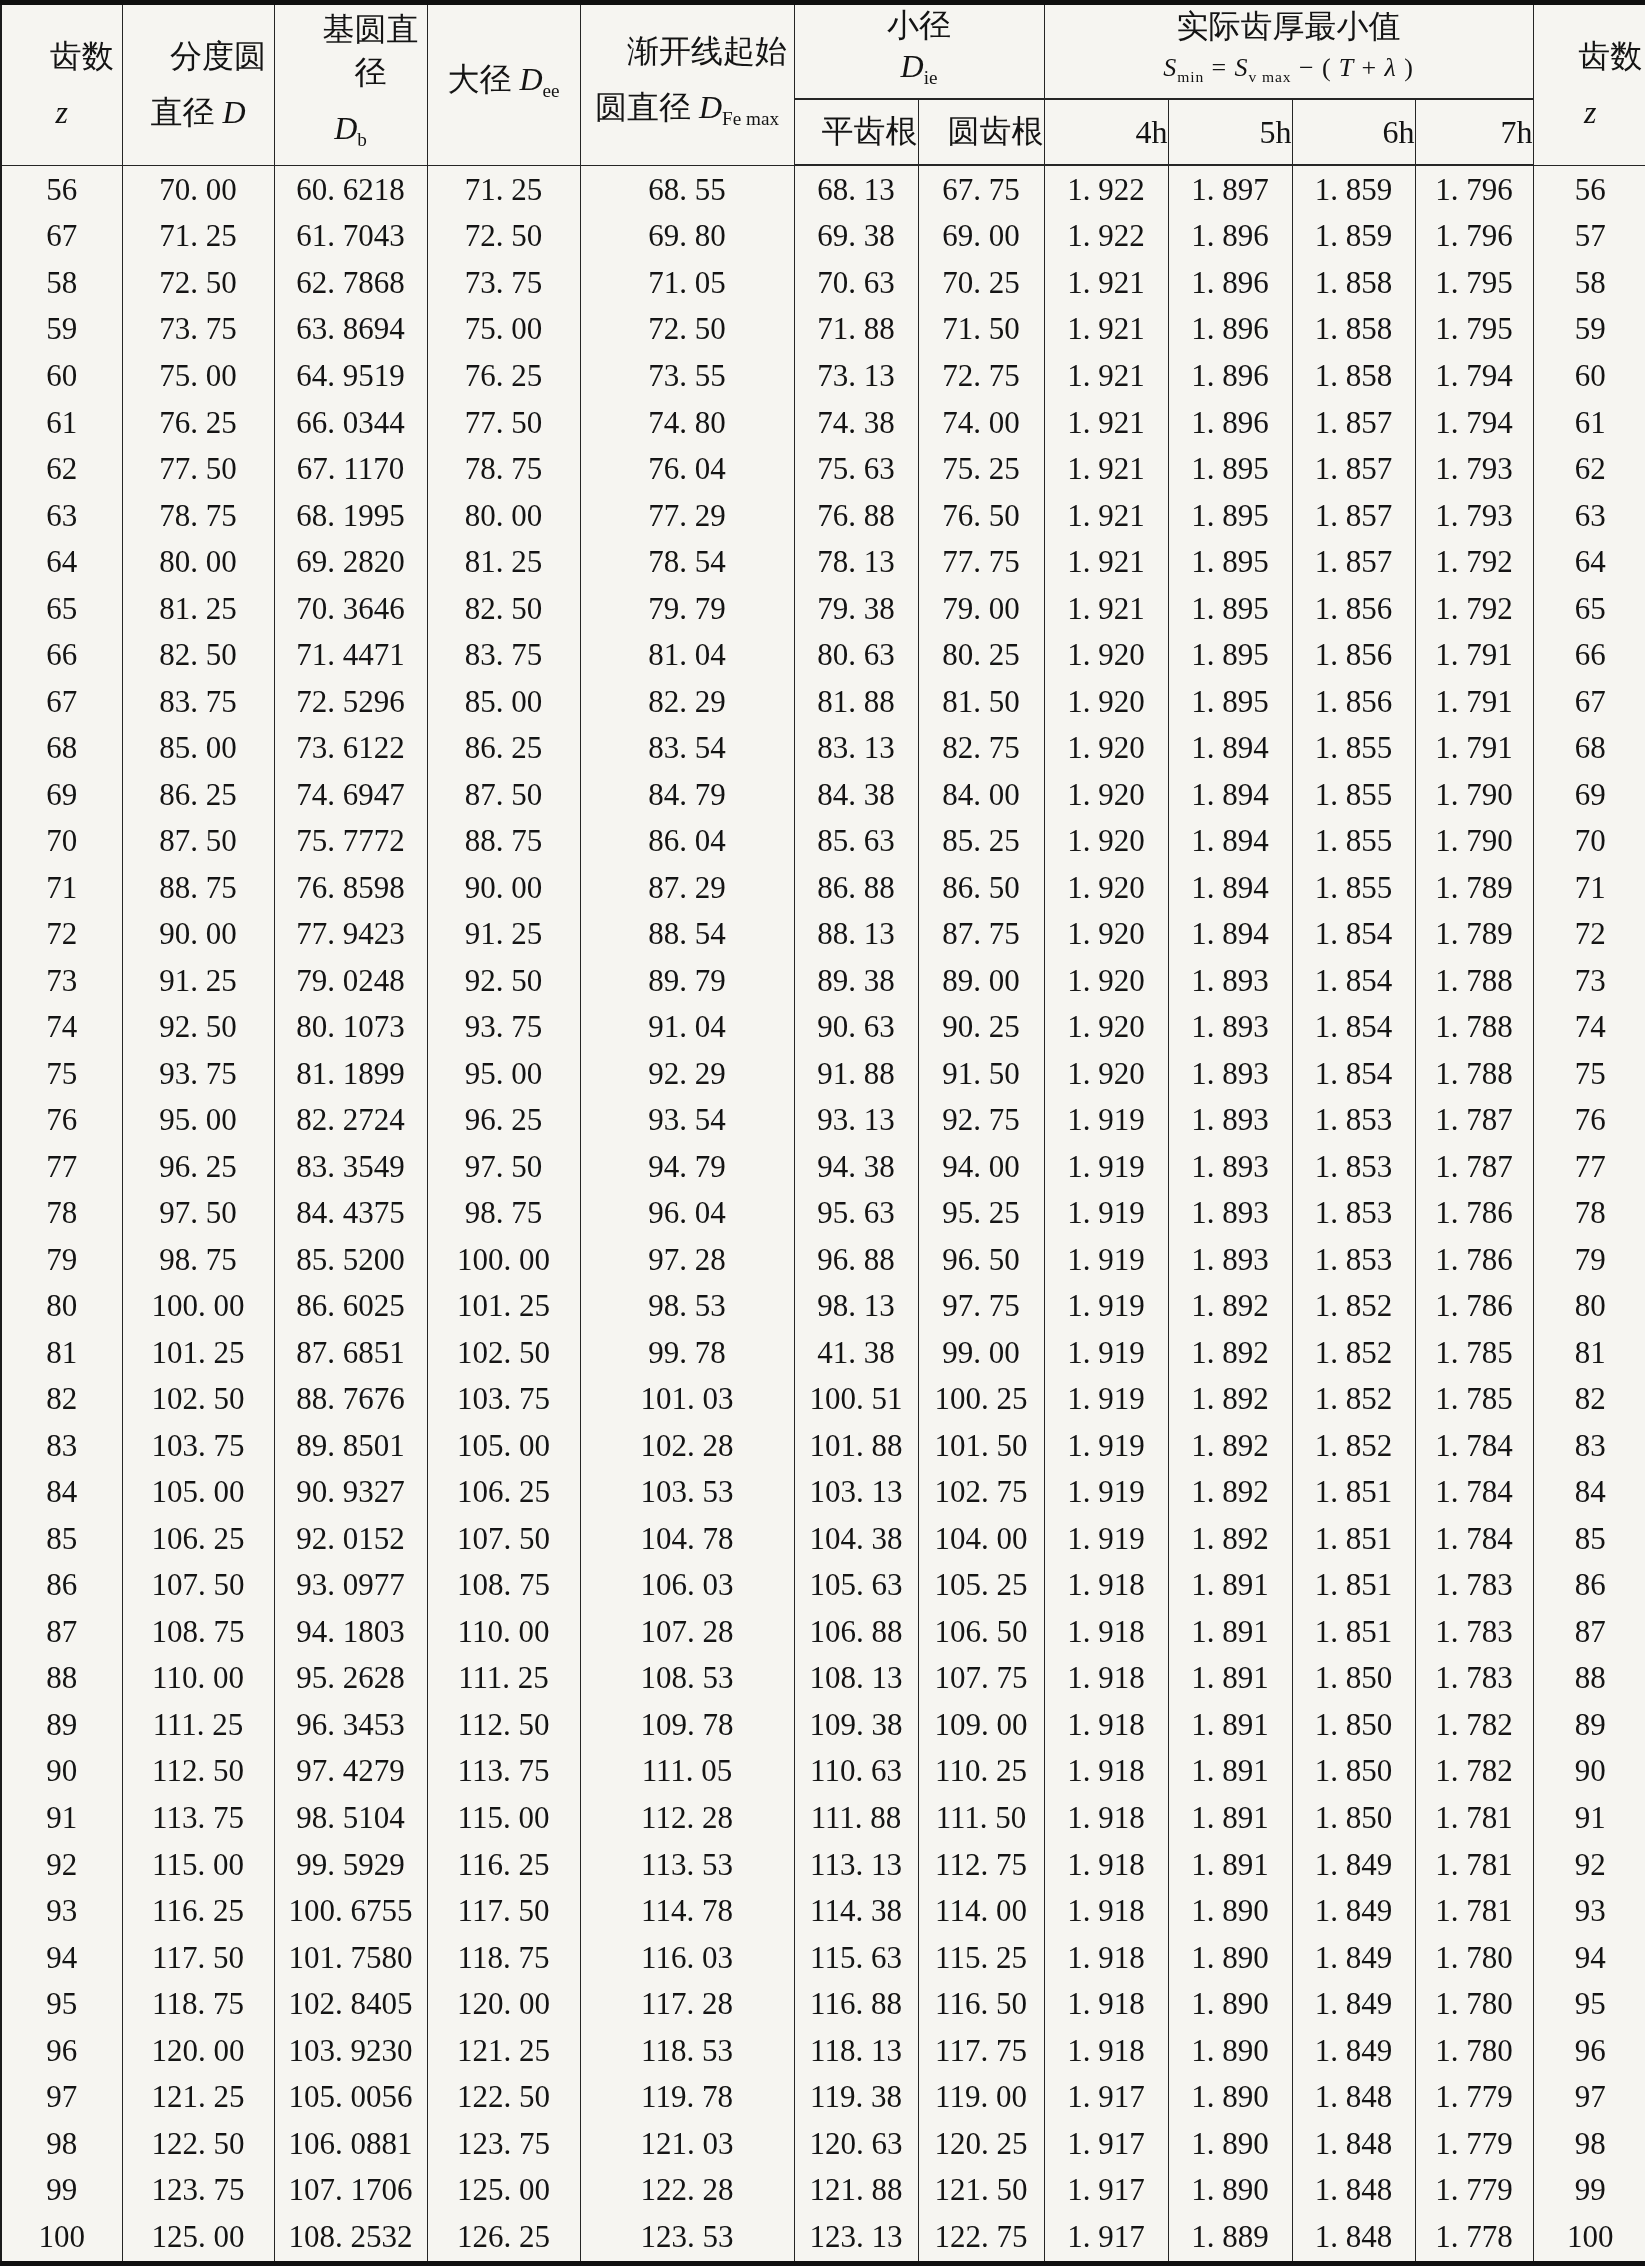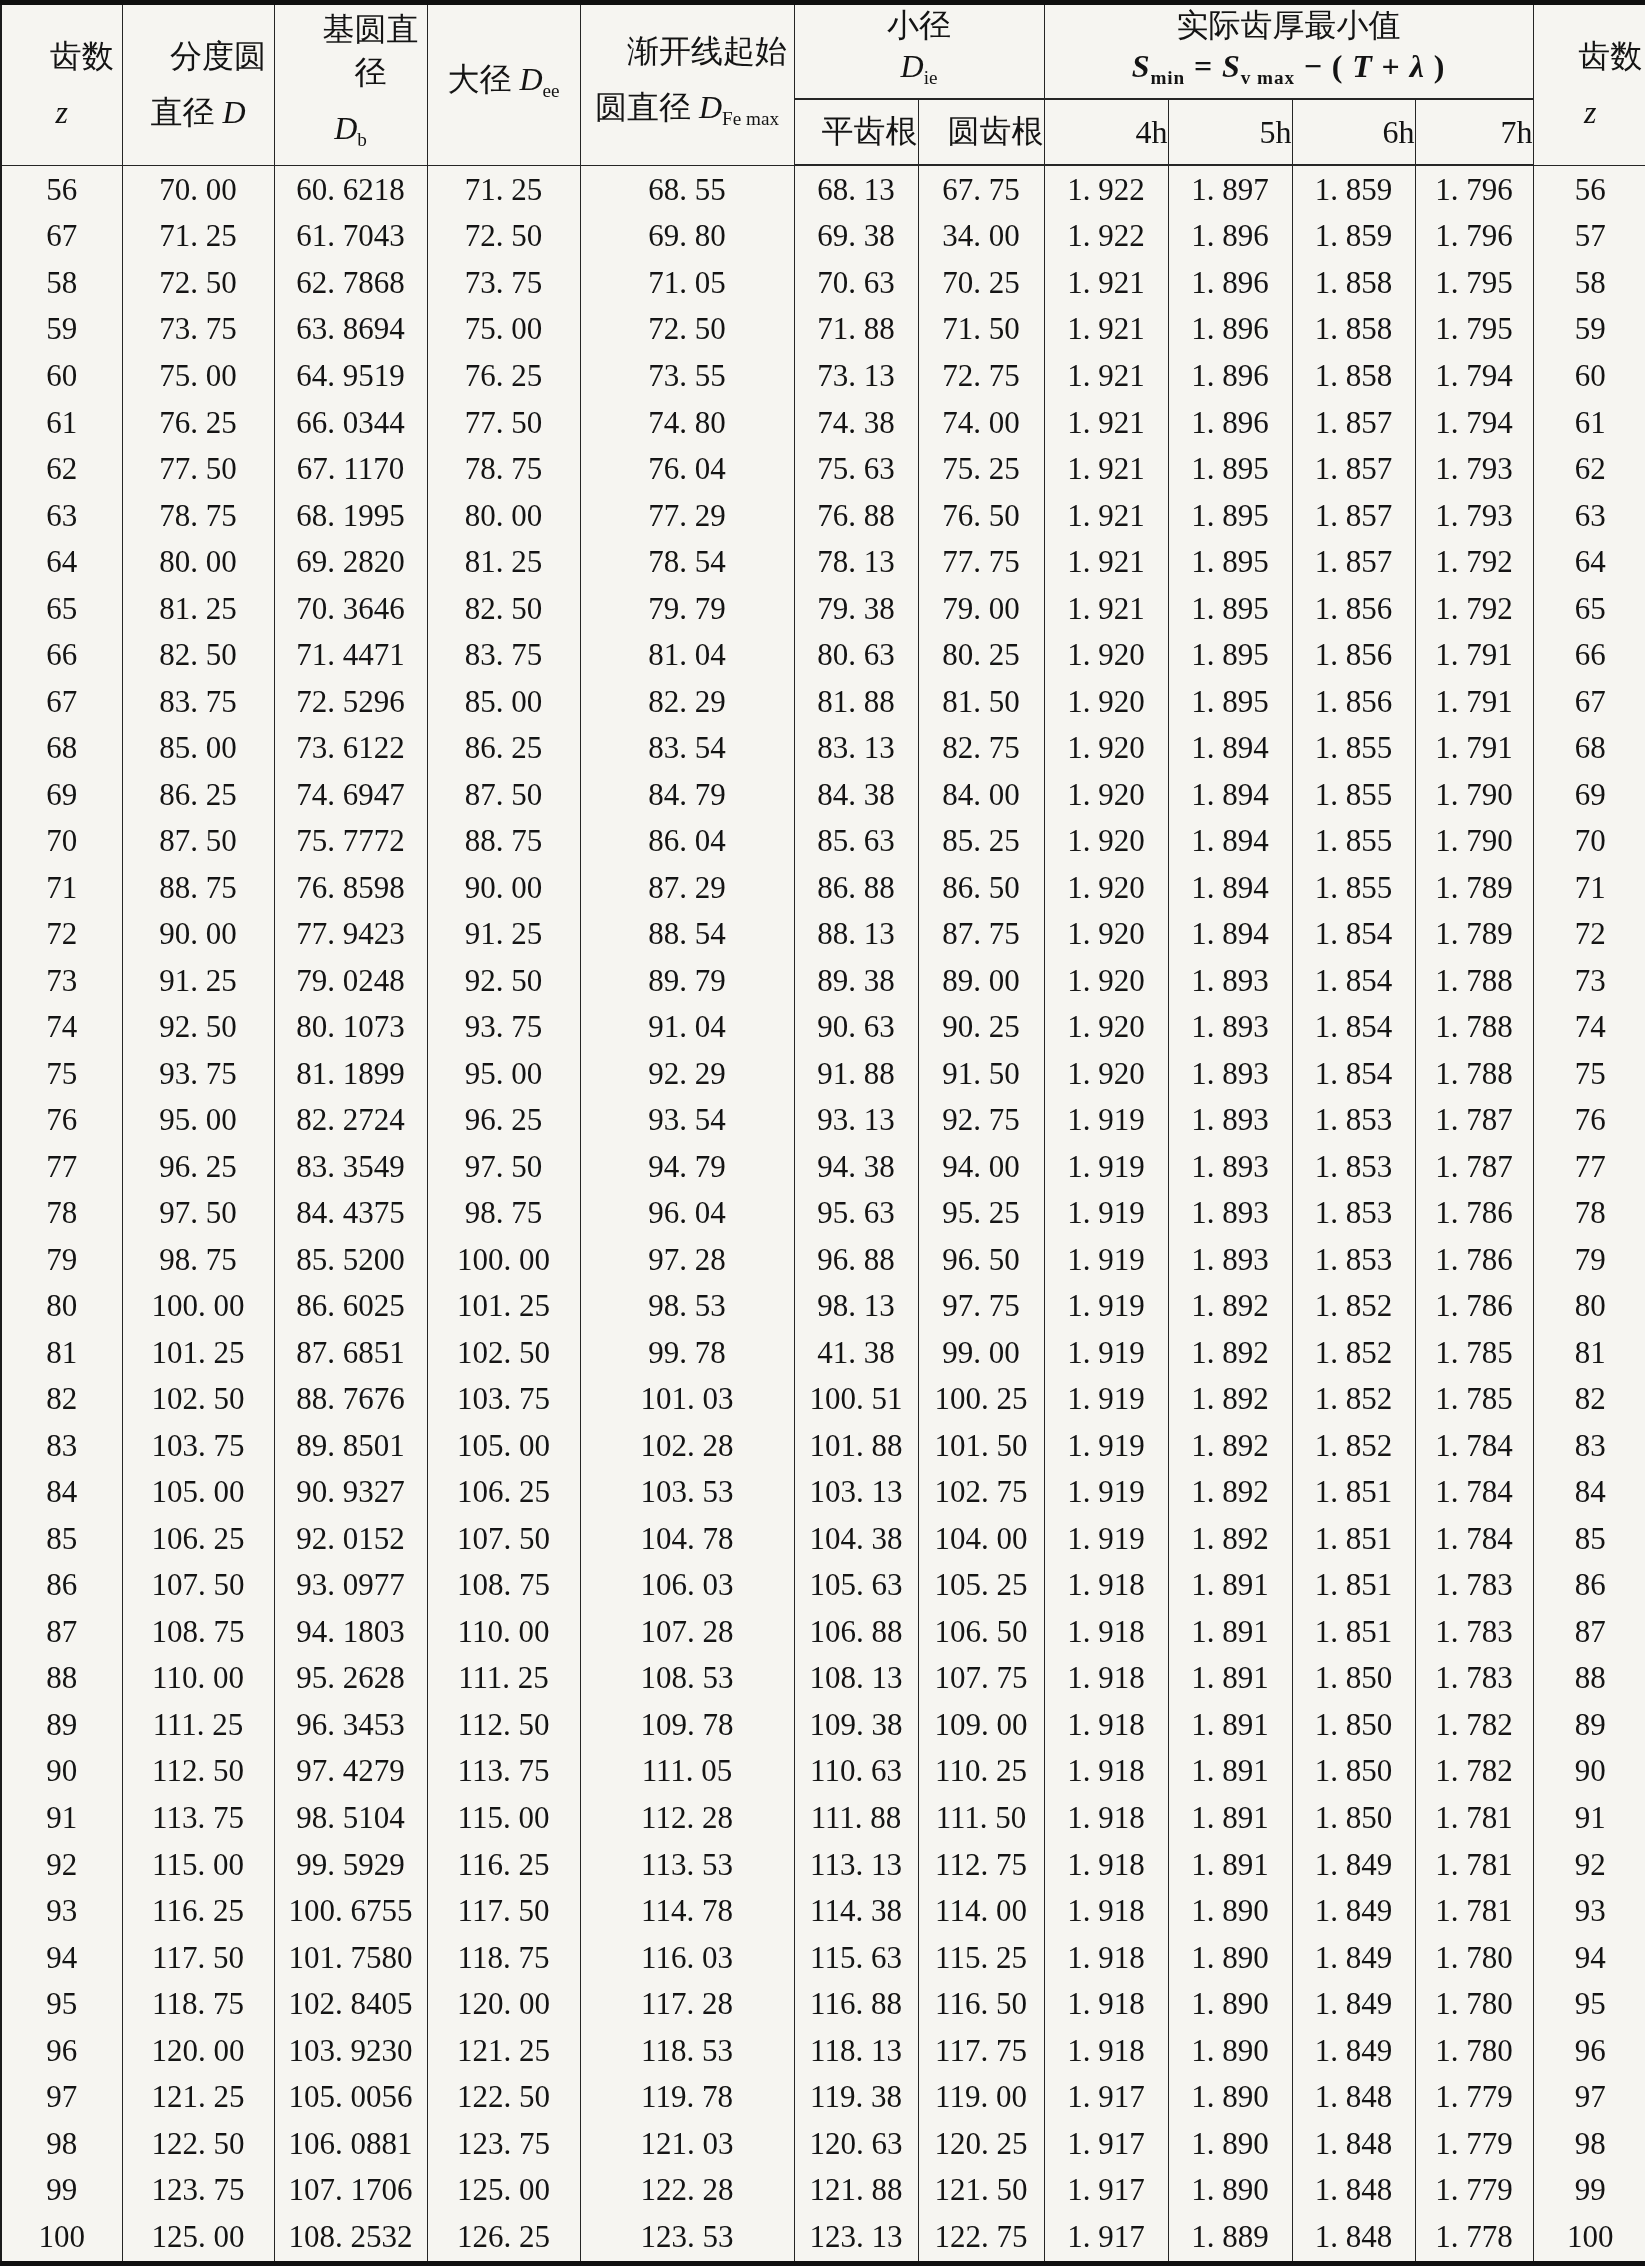--- a/index.html
+++ b/index.html
@@ -26,21 +26,21 @@
     border-left:1.8px solid #262626;border-right:1.8px solid #262626;
     font-size:31px;
   }
   tr.grouprow{height:90px;}
   tr.subrow{height:66px;}
   .l1,.l2{line-height:43px;}
   th.span2 .l1,th.span2 .l2{line-height:41px;}
   .tall .l1{margin-bottom:13px;padding-left:40px;}
   .it{font-style:italic;}
   sub.ss{font-size:0.60em;font-style:normal;}
-  .formula{font-size:32px;letter-spacing:0.9px;font-weight:bold;}
+  .formula{font-size:26px;letter-spacing:0.9px;}
 </style>
 </head>
 <body>
 
 <div class="page">
   <table class="sheet">
     <colgroup>
       <col style="width:121px">
         <col style="width:152px">
         <col style="width:153px">
@@ -112,21 +112,21 @@
           <td>1. 796</td>
           <td>56</td>
         </tr>
         <tr>
           <td>67</td>
           <td>71. 25</td>
           <td>61. 7043</td>
           <td>72. 50</td>
           <td>69. 80</td>
           <td>69. 38</td>
-          <td>34. 00</td>
+          <td>69. 00</td>
           <td>1. 922</td>
           <td>1. 896</td>
           <td>1. 859</td>
           <td>1. 796</td>
           <td>57</td>
         </tr>
         <tr>
           <td>58</td>
           <td>72. 50</td>
           <td>62. 7868</td>

